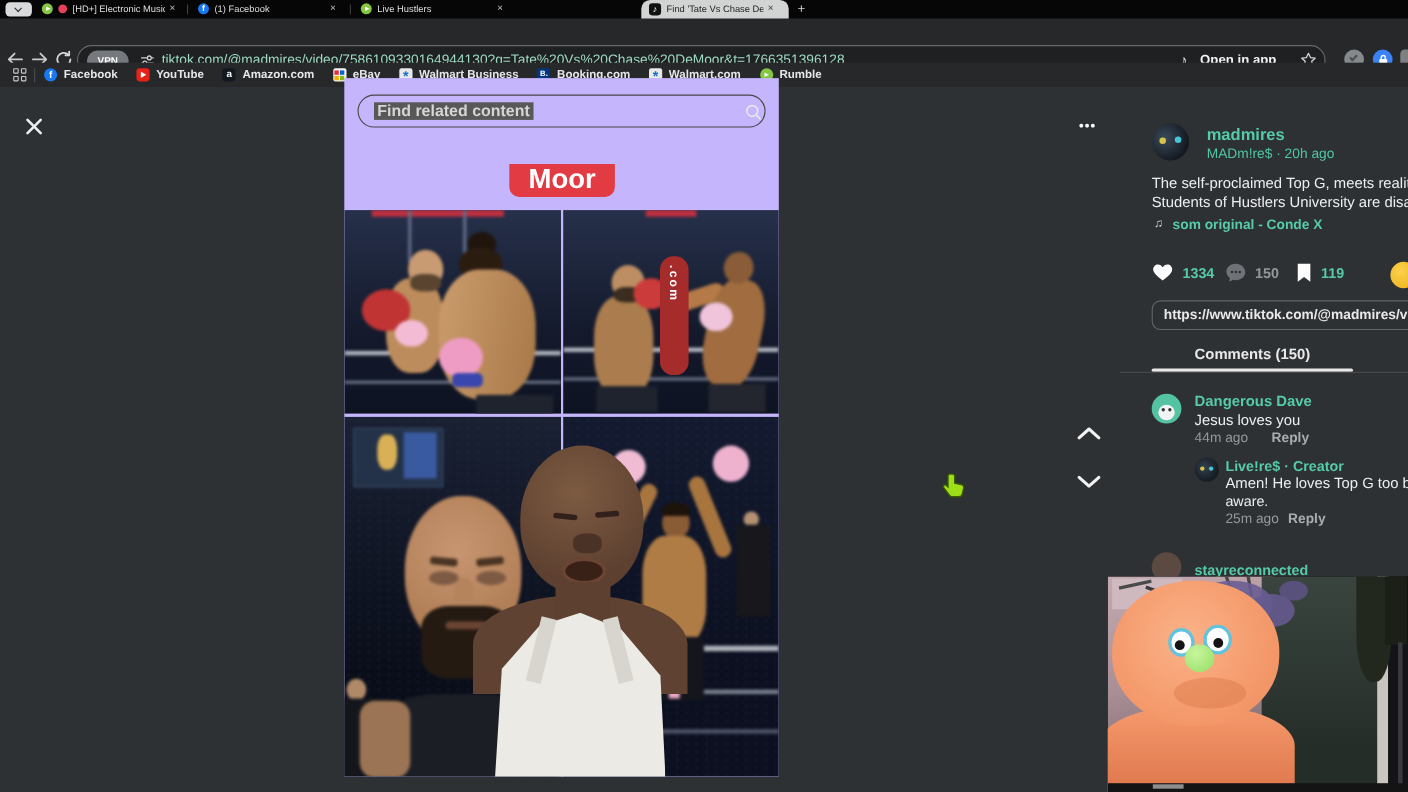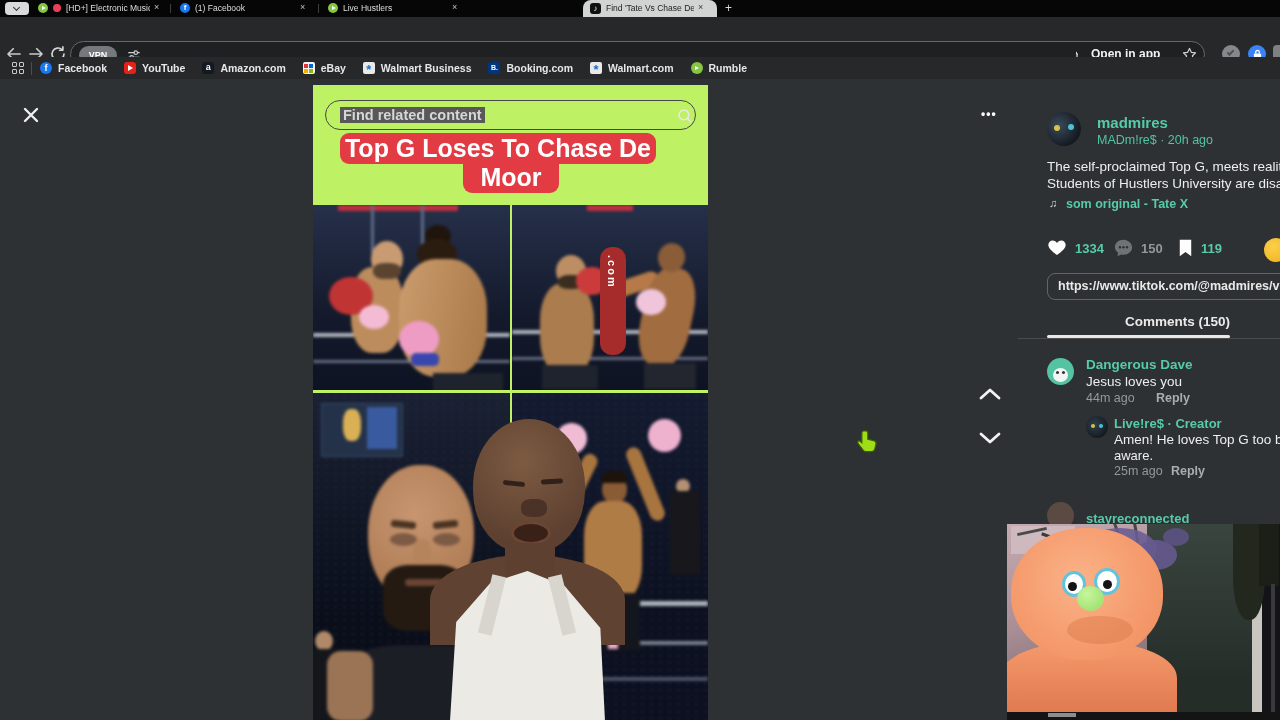--- a/index.html
+++ b/index.html
@@ -45,21 +45,21 @@
   .yt b{position:absolute;left:4px;top:3px;width:0;height:0;border-left:5px solid #fff;border-top:3px solid transparent;border-bottom:3px solid transparent;}
   .amz{background:#131921;border-radius:3px;color:#fff;font-size:9px;font-weight:bold;text-align:center;line-height:11px;}
   .ebay{background:#f5f5f5;border-radius:2px;}
   .ebay b{position:absolute;width:4px;height:4px;}
   .wal{background:#e9e9e9;border-radius:2px;color:#1a6fc4;font-size:13px;line-height:9px;text-align:center;font-weight:bold;}
   .bkg{background:#003580;border-radius:3px;color:#fff;font-size:7px;font-weight:bold;text-align:center;line-height:12px;}
   .apps-grid{position:absolute;left:12px;top:5px;width:12px;height:12px;display:grid;grid-template-columns:5px 5px;grid-template-rows:5px 5px;gap:2px;}
   .apps-grid b{border:1.2px solid #c9cbcd;border-radius:1px;}
 
   
-  .player{position:absolute;left:313px;top:85px;width:395px;height:635px;background:#bef264;overflow:hidden;}
+  .player{position:absolute;left:313px;top:71px;width:395px;height:635px;background:#c4b5fd;overflow:hidden;}
   .searchpill{position:absolute;left:12px;top:15px;width:371px;height:30px;border:1.5px solid #474747;border-radius:16px;}
   .searchpill .ph{position:absolute;left:14px;top:6px;font-size:14.5px;font-weight:bold;color:#d6d6d6;background:#585858;padding:0 3px;}
   .cap{position:absolute;background:#e33b44;color:#fff;font-weight:bold;font-size:25px;text-align:center;border-radius:9px;}
   .quad{position:absolute;overflow:hidden;background:linear-gradient(180deg,#26304a,#141a2c 60%,#0d1322);}
   .art{position:absolute;inset:0;filter:blur(1.4px);}
   .crowd{background-image:radial-gradient(#313a55 1px,transparent 1.4px);background-size:9px 7px;opacity:.5;}
 
   
   .teal{color:#55cbaa;font-weight:bold;}
   .white-t{color:#eceef0;}
@@ -126,20 +126,21 @@
         <path d="M18.5 2.5v4.5H14" fill="none" stroke="#d5d7d9" stroke-width="2.2" stroke-linecap="round" stroke-linejoin="round"></path>
       </svg>
 
     <div class="omni">
       <div class="vpn">VPN</div>
       <svg class="abs" style="left:56px;top:6px;" width="14" height="14" viewBox="0 0 24 24">
           <path d="M3 8h9M19 8h2M3 16h3M12 16h9" stroke="#cfd1d3" stroke-width="2" fill="none" stroke-linecap="round"></path>
           <circle cx="15" cy="8" r="3" fill="none" stroke="#cfd1d3" stroke-width="2"></circle>
           <circle cx="8" cy="16" r="3" fill="none" stroke="#cfd1d3" stroke-width="2"></circle>
         </svg>
+      <span class="url">tiktok.com/@madmires/video/7586109330164944130?q=Tate%20Vs%20Chase%20DeMoor&amp;t=1766351396128</span>
       <span class="abs" style="left:1002px;top:0;height:25px;line-height:25px;color:#fff;font-size:13px;">♪</span>
       <span class="openapp">Open in app</span>
       <svg class="abs" style="left:1110px;top:4px;" width="17" height="17" viewBox="0 0 24 24">
           <path d="M12 3.5l2.6 5.4 6 .8-4.4 4.1 1.1 5.9-5.3-2.9-5.3 2.9 1.1-5.9L3.4 9.7l6-.8z" fill="none" stroke="#d2d4d6" stroke-width="1.7" stroke-linejoin="round"></path>
         </svg>
     </div>
 
     <div class="ext-gray">
         <b></b>
       </div>
@@ -211,21 +212,20 @@
 
   <div class="player">
     <div class="searchpill">
       <span class="ph">Find related content</span>
       <svg class="abs" style="left:350px;top:6px;" width="18" height="18" viewBox="0 0 24 24">
           <circle cx="10.5" cy="10.5" r="6.5" fill="none" stroke="#e8e8e8" stroke-width="2"></circle>
           <path d="M15.5 15.5L20 20" stroke="#e8e8e8" stroke-width="2" stroke-linecap="round"></path>
         </svg>
     </div>
 
-    <div class="cap" style="left:27px;top:48px;width:316px;height:31px;line-height:31px;">Top G Loses To Chase De</div>
     <div class="cap" style="left:150px;top:78px;width:96px;height:30px;line-height:28px;border-radius:0 0 9px 9px;">Moor</div>
 
     <div class="quad" style="left:0;top:120px;width:197px;height:185px;">
       <div class="art" aria-hidden="true">
         <i style="left:25px;top:0;width:120px;height:6px;background:#c03040;"></i>
         <i style="left:58px;top:0;width:3px;height:48px;background:#5f6b88;"></i>
         <i style="left:108px;top:0;width:3px;height:42px;background:#5f6b88;"></i>
         <i style="left:0;top:128px;width:197px;height:4px;background:#ccd1d9;opacity:.85;"></i>
         <i style="left:0;top:155px;width:197px;height:3px;background:#8a93a6;opacity:.7;"></i>
         <i style="left:38px;top:62px;width:52px;height:86px;border-radius:40%;background:#bd8c5c;"></i>
@@ -335,21 +335,21 @@
     <i style="left:7px;top:13px;width:6px;height:6px;border-radius:50%;background:#d8c24a;"></i>
     <i style="left:21px;top:12px;width:6px;height:6px;border-radius:50%;background:#4ac2d8;"></i>
   </div>
   <span class="abs teal" style="left:1097px;top:114px;font-size:15px;">madmires</span>
   <span class="abs" style="left:1097px;top:133px;font-size:12.5px;color:#50c4a4;">MADm!re$ · 20h ago</span>
 
   <span class="abs white-t nowrap" style="left:1047px;top:159px;width:233px;font-size:13.5px;">The self-proclaimed Top G, meets reality</span>
   <span class="abs white-t nowrap" style="left:1047px;top:176px;width:233px;font-size:13.5px;">Students of Hustlers University are disapp</span>
 
   <span class="abs" style="left:1049px;top:197px;font-size:11px;color:#d8d8d8;">♫</span>
-  <span class="abs teal" style="left:1066px;top:197px;font-size:12.5px;">som original - Tate X</span>
+  <span class="abs teal" style="left:1066px;top:197px;font-size:12.5px;">som original - Conde X</span>
 
   <div class="abs" style="left:1048px;top:239px;width:44px;height:20px;">
     <svg width="18" height="17" viewBox="0 0 24 22">
         <path d="M12 21S2.4 14.6.8 9.6C-.6 5.2 2.5 1.5 6.2 1.5c2.5 0 4.6 1.4 5.8 3.4 1.2-2 3.3-3.4 5.8-3.4 3.7 0 6.8 3.7 5.4 8.1C21.6 14.6 12 21 12 21z" fill="#fdfdfd"></path>
       </svg>
     <span class="teal" style="position:absolute;left:27px;top:2px;font-size:13px;">1334</span>
   </div>
   <div class="abs" style="left:1114px;top:239px;width:48px;height:20px;">
     <svg width="19" height="18" viewBox="0 0 24 23">
         <path d="M12 1C5.9 1 1 5.1 1 10.2c0 2.9 1.6 5.5 4 7.2L4.4 22l4.5-2.3c1 .2 2 .4 3.1.4 6.1 0 11-4.1 11-9.2S18.1 1 12 1z" fill="#6f7276"></path>
@@ -364,21 +364,21 @@
         <path d="M2 1h14v20l-7-5.2L2 21z" fill="#fdfdfd"></path>
       </svg>
     <span class="teal" style="position:absolute;left:23px;top:2px;font-size:13px;">119</span>
   </div>
   <div class="abs" style="left:1264px;top:238px;width:24px;height:24px;border-radius:50%;background:radial-gradient(circle at 40% 35%,#fbd04a,#eeb01c);"></div>
 
   <div class="sharebox">
     <span>https://www.tiktok.com/@madmires/video/75</span>
   </div>
 
-  <div class="abs" style="left:1047px;top:314px;width:183px;text-align:right;font-size:13.5px;font-weight:bold;color:#eaeaea;">Comments (150)</div>
+  <div class="abs" style="left:1047px;top:314px;width:183px;text-align:center;font-size:13.5px;font-weight:bold;color:#eaeaea;">Comments (150)</div>
   <div class="abs" style="left:1047px;top:335px;width:183px;height:3px;background:#e8e8e8;border-radius:2px;"></div>
   <div class="abs" style="left:1018px;top:338px;width:262px;height:1px;background:#4a4c4e;"></div>
 
   <div class="avatar abs" style="left:1047px;top:358px;width:27px;height:27px;background:#53c3a2;">
     <i style="left:6px;top:10px;width:15px;height:14px;border-radius:50%;background:#f2f4f3;"></i>
     <i style="left:9px;top:13px;width:3px;height:3px;border-radius:50%;background:#333;"></i>
     <i style="left:15px;top:13px;width:3px;height:3px;border-radius:50%;background:#333;"></i>
   </div>
   <span class="abs teal" style="left:1086px;top:357px;font-size:13.5px;">Dangerous Dave</span>
   <span class="abs white-t" style="left:1086px;top:374px;font-size:13.5px;">Jesus loves you</span>

